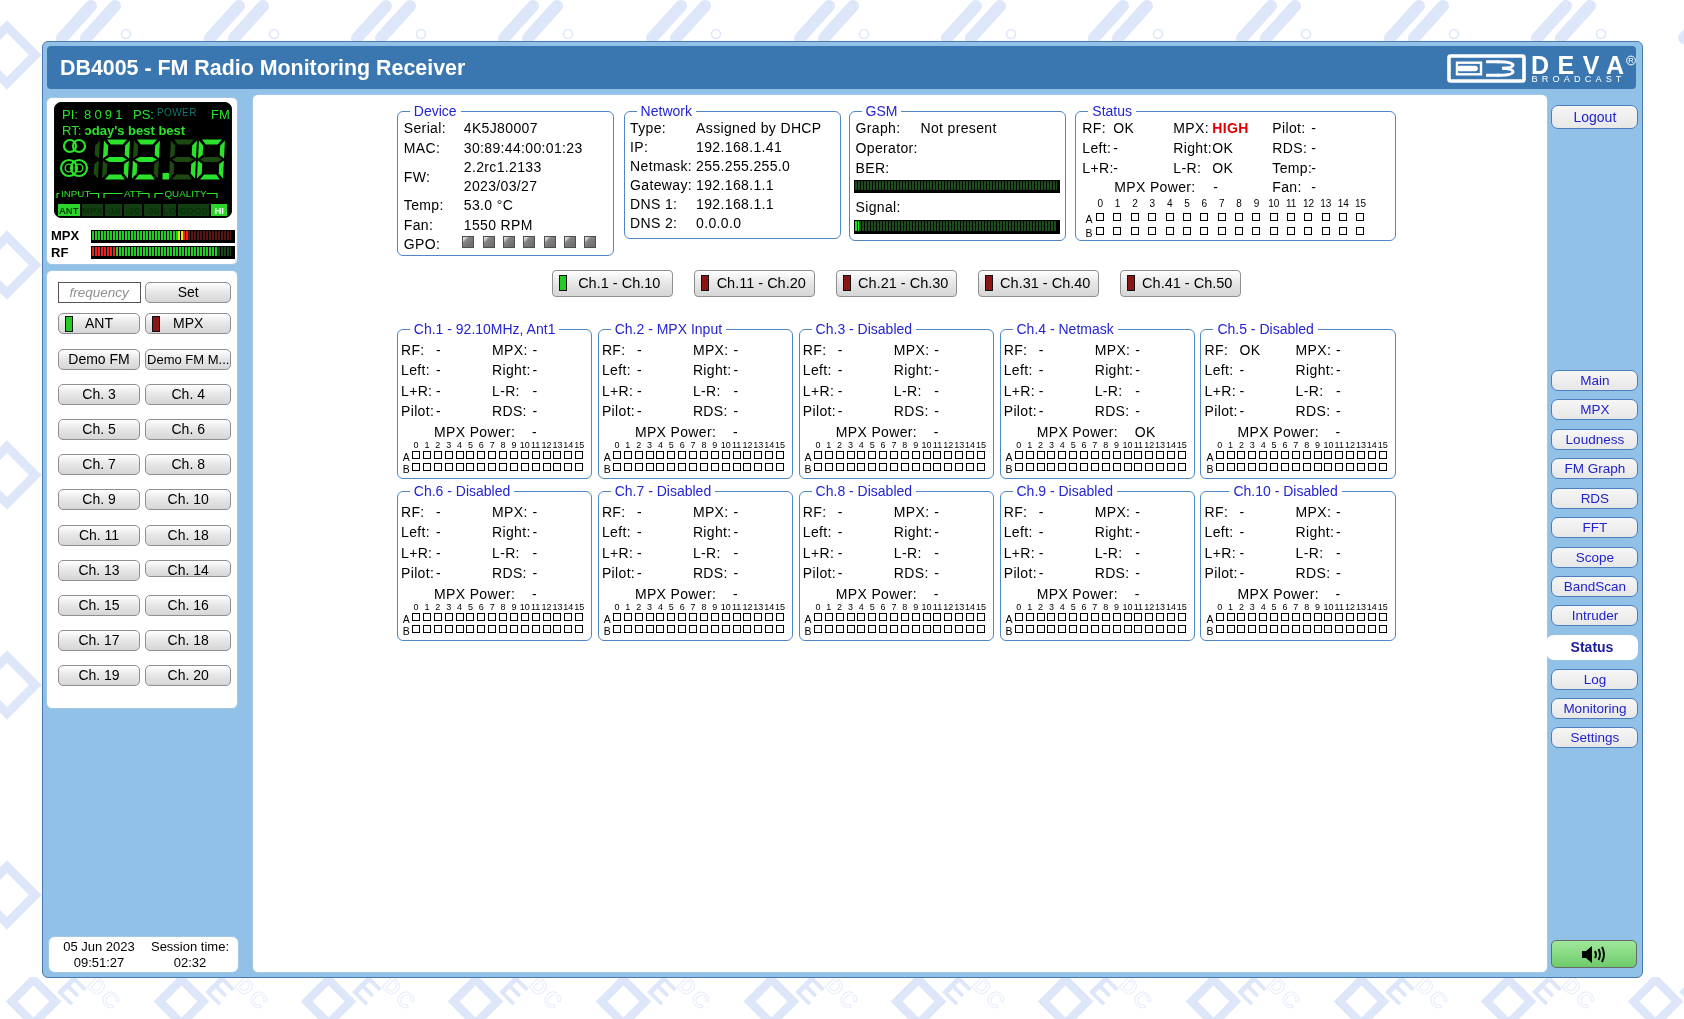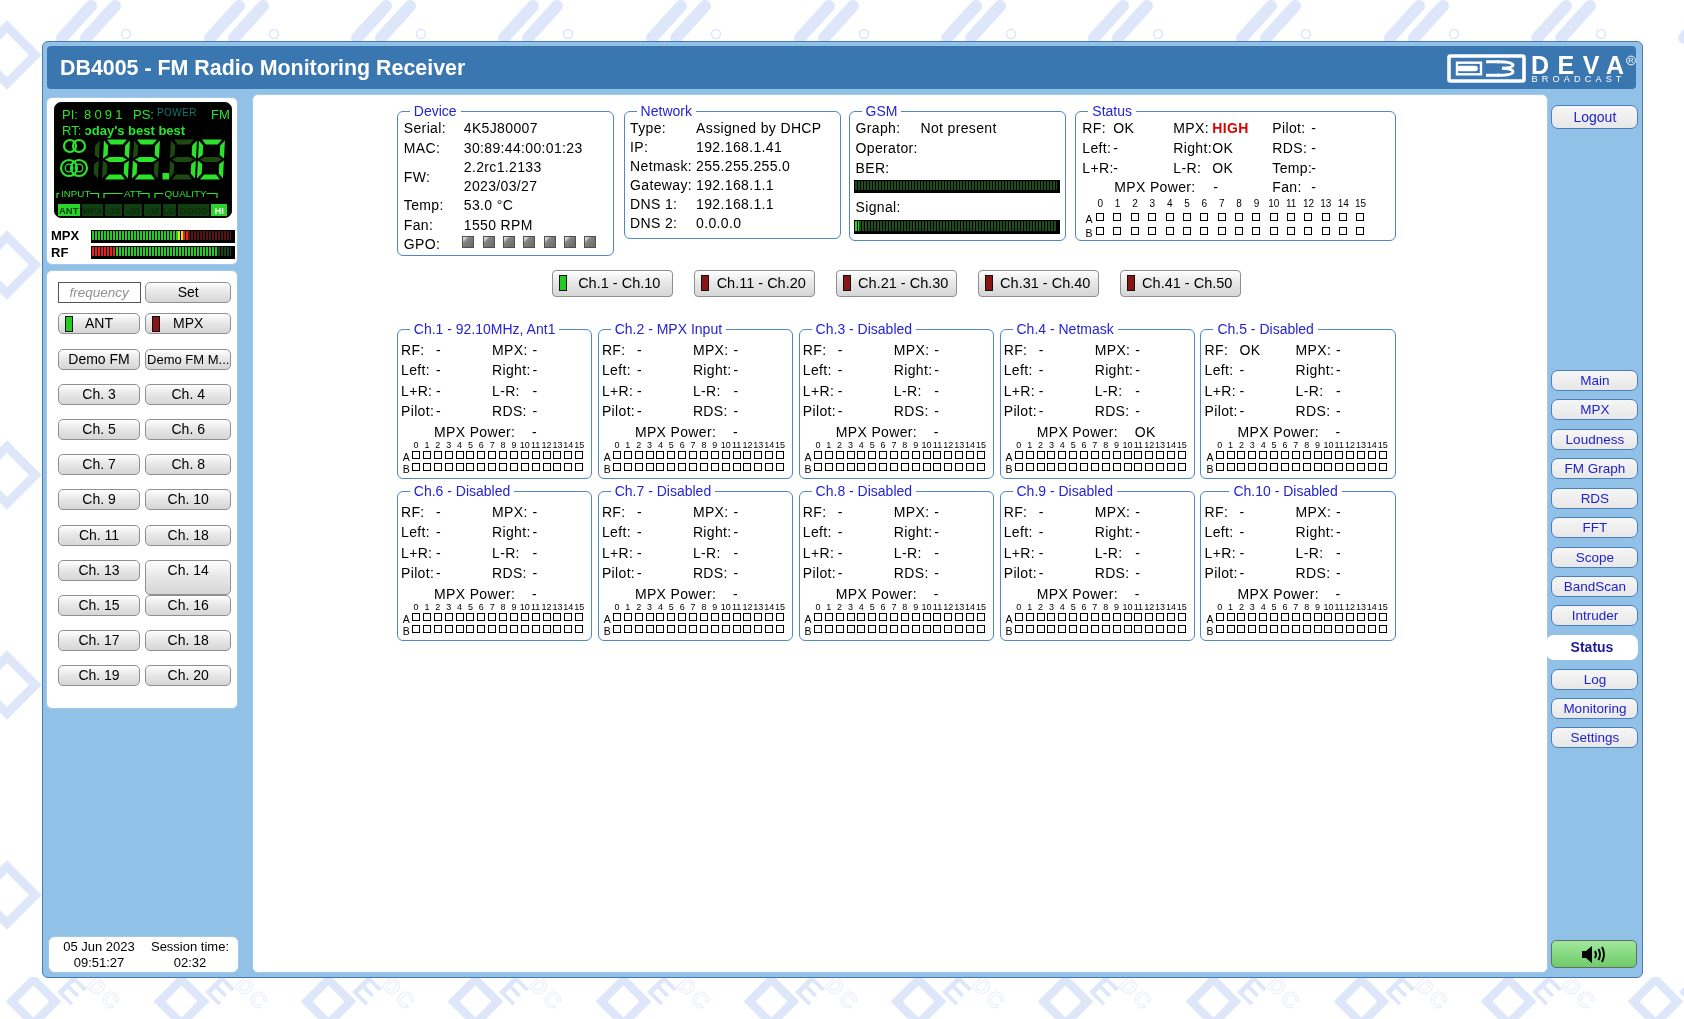--- a/index.html
+++ b/index.html
@@ -338,21 +338,21 @@
 <div class="gbtn" style="left:145.4px;top:383.8px;width:85.7px;height:21px;font-size:14px;line-height:19px;border-radius:5px">Ch. 4</div>
 <div class="gbtn" style="left:57.7px;top:419px;width:82.7px;height:21px;font-size:14px;line-height:19px;border-radius:5px">Ch. 5</div>
 <div class="gbtn" style="left:145.4px;top:419px;width:85.7px;height:21px;font-size:14px;line-height:19px;border-radius:5px">Ch. 6</div>
 <div class="gbtn" style="left:57.7px;top:454.2px;width:82.7px;height:21px;font-size:14px;line-height:19px;border-radius:5px">Ch. 7</div>
 <div class="gbtn" style="left:145.4px;top:454.2px;width:85.7px;height:21px;font-size:14px;line-height:19px;border-radius:5px">Ch. 8</div>
 <div class="gbtn" style="left:57.7px;top:489.4px;width:82.7px;height:21px;font-size:14px;line-height:19px;border-radius:5px">Ch. 9</div>
 <div class="gbtn" style="left:145.4px;top:489.4px;width:85.7px;height:21px;font-size:14px;line-height:19px;border-radius:5px">Ch. 10</div>
 <div class="gbtn" style="left:57.7px;top:524.6px;width:82.7px;height:21px;font-size:14px;line-height:19px;border-radius:5px">Ch. 11</div>
 <div class="gbtn" style="left:145.4px;top:524.6px;width:85.7px;height:21px;font-size:14px;line-height:19px;border-radius:5px">Ch. 18</div>
 <div class="gbtn" style="left:57.7px;top:559.8px;width:82.7px;height:21px;font-size:14px;line-height:19px;border-radius:5px">Ch. 13</div>
-<div class="gbtn" style="left:145.4px;top:559.8px;width:85.7px;height:35px;font-size:14px;line-height:19px;border-radius:5px">Ch. 14</div>
+<div class="gbtn" style="left:145.4px;top:559.8px;width:85.7px;height:17px;font-size:14px;line-height:19px;border-radius:5px">Ch. 14</div>
 <div class="gbtn" style="left:57.7px;top:595px;width:82.7px;height:21px;font-size:14px;line-height:19px;border-radius:5px">Ch. 15</div>
 <div class="gbtn" style="left:145.4px;top:595px;width:85.7px;height:21px;font-size:14px;line-height:19px;border-radius:5px">Ch. 16</div>
 <div class="gbtn" style="left:57.7px;top:630.2px;width:82.7px;height:21px;font-size:14px;line-height:19px;border-radius:5px">Ch. 17</div>
 <div class="gbtn" style="left:145.4px;top:630.2px;width:85.7px;height:21px;font-size:14px;line-height:19px;border-radius:5px">Ch. 18</div>
 <div class="gbtn" style="left:57.7px;top:665.4px;width:82.7px;height:21px;font-size:14px;line-height:19px;border-radius:5px">Ch. 19</div>
 <div class="gbtn" style="left:145.4px;top:665.4px;width:85.7px;height:21px;font-size:14px;line-height:19px;border-radius:5px">Ch. 20</div>
 <div class="abs" style="left:48px;top:939px;width:102px;text-align:center;font-size:13px;line-height:15.5px">05 Jun 2023<br>09:51:27</div>
 <div class="abs" style="left:142px;top:939px;width:96px;text-align:center;font-size:13px;line-height:15.5px">Session time:<br>02:32</div>
 <div class="fs" style="left:396.8px;top:110.5px;width:215.5px;height:143px">
     <span class="leg" style="left:12px">Device</span>

